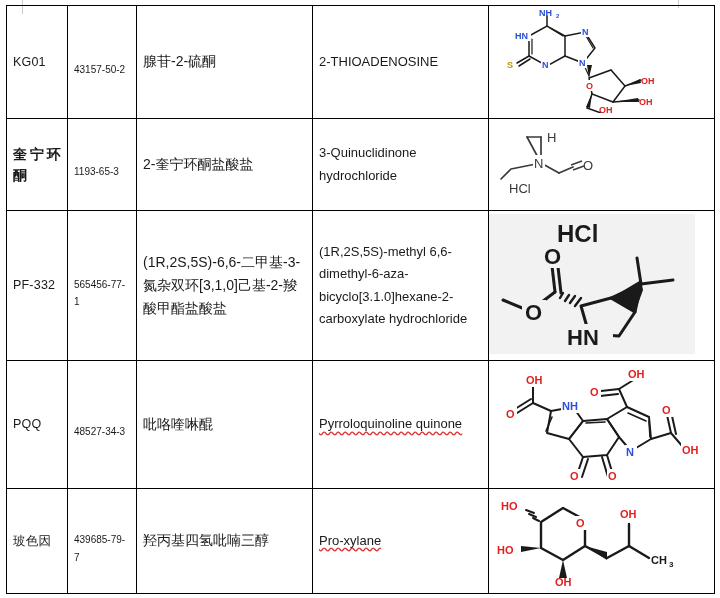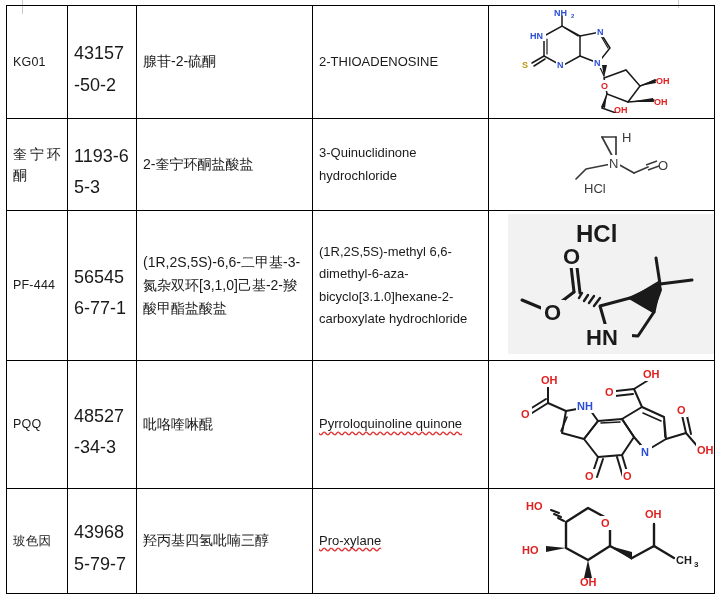--- a/index.html
+++ b/index.html
@@ -48,44 +48,45 @@
 
   .abbr {
     font-size: 12.5px;
     line-height: 1.45;
     letter-spacing: 0.2px;
   }
   .abbr.justified {
     text-align: justify;
     text-align-last: justify;
     font-size: 14px;
+    font-weight: bold;
   }
   .cas {
-    font-size: 18px;
+    font-size: 10px;
     line-height: 1.75;
     word-break: break-all;
     margin-top: 15px;
   }
   .cn-name {
     font-size: 14px;
     line-height: 1.65;
   }
   .en-name {
     font-size: 13px;
     line-height: 1.7;
   }
   .spellcheck {
     text-decoration: underline;
     text-decoration-style: wavy;
     text-decoration-color: #e03030;
     text-decoration-skip-ink: none;
     text-underline-offset: 2px;
   }
   td.struct-cell {
-    text-align: right;
+    text-align: left;
     padding: 3px 0;
   }
   .struct-box {
     display: inline-block;
     line-height: 0;
   }
   
   tr.r1 { height: 113px; }
   tr.r2 { height: 92px; }
   tr.r3 { height: 150px; }
@@ -217,21 +218,21 @@
                 <text x="94" y="47">O</text>
                 <text x="20" y="70">HCl</text>
               </g>
             </svg>
           </span>
         </td>
       </tr>
 
       <tr class="r3">
         <td>
-          <div class="cell-pad abbr">PF-444</div>
+          <div class="cell-pad abbr">PF-332</div>
         </td>
         <td>
           <div class="cell-pad cas">565456-77-1</div>
         </td>
         <td>
           <div class="cell-pad cn-name">(1R,2S,5S)-6,6-二甲基-3-氮杂双环[3,1,0]己基-2-羧酸甲酯盐酸盐</div>
         </td>
         <td>
           <div class="cell-pad en-name">(1R,2S,5S)-methyl 6,6-dimethyl-6-aza-bicyclo[3.1.0]hexane-2-carboxylate hydrochloride</div>
         </td>

